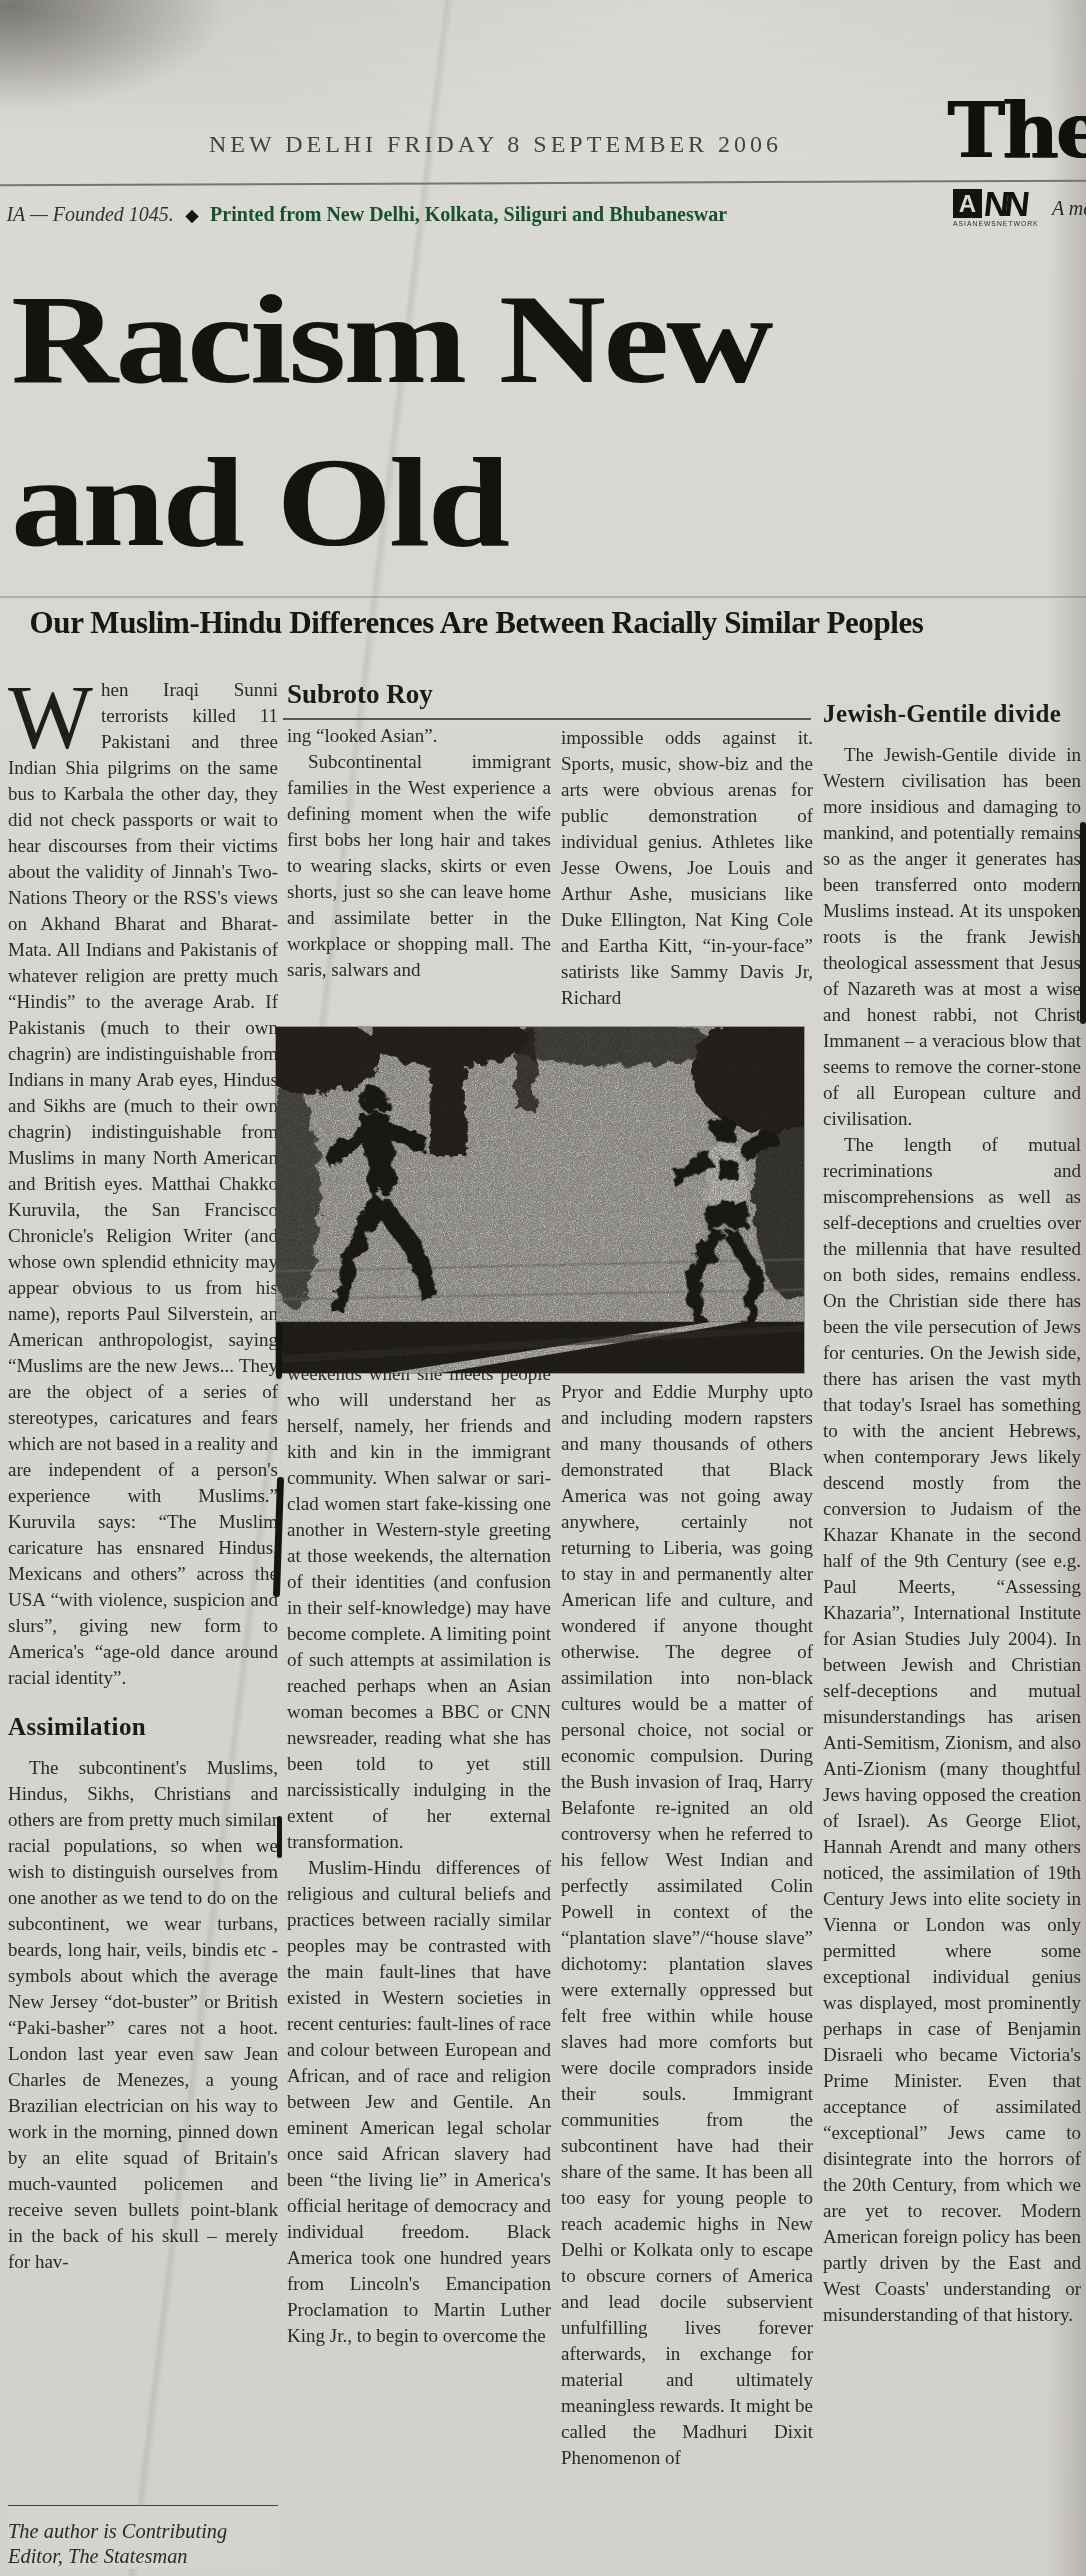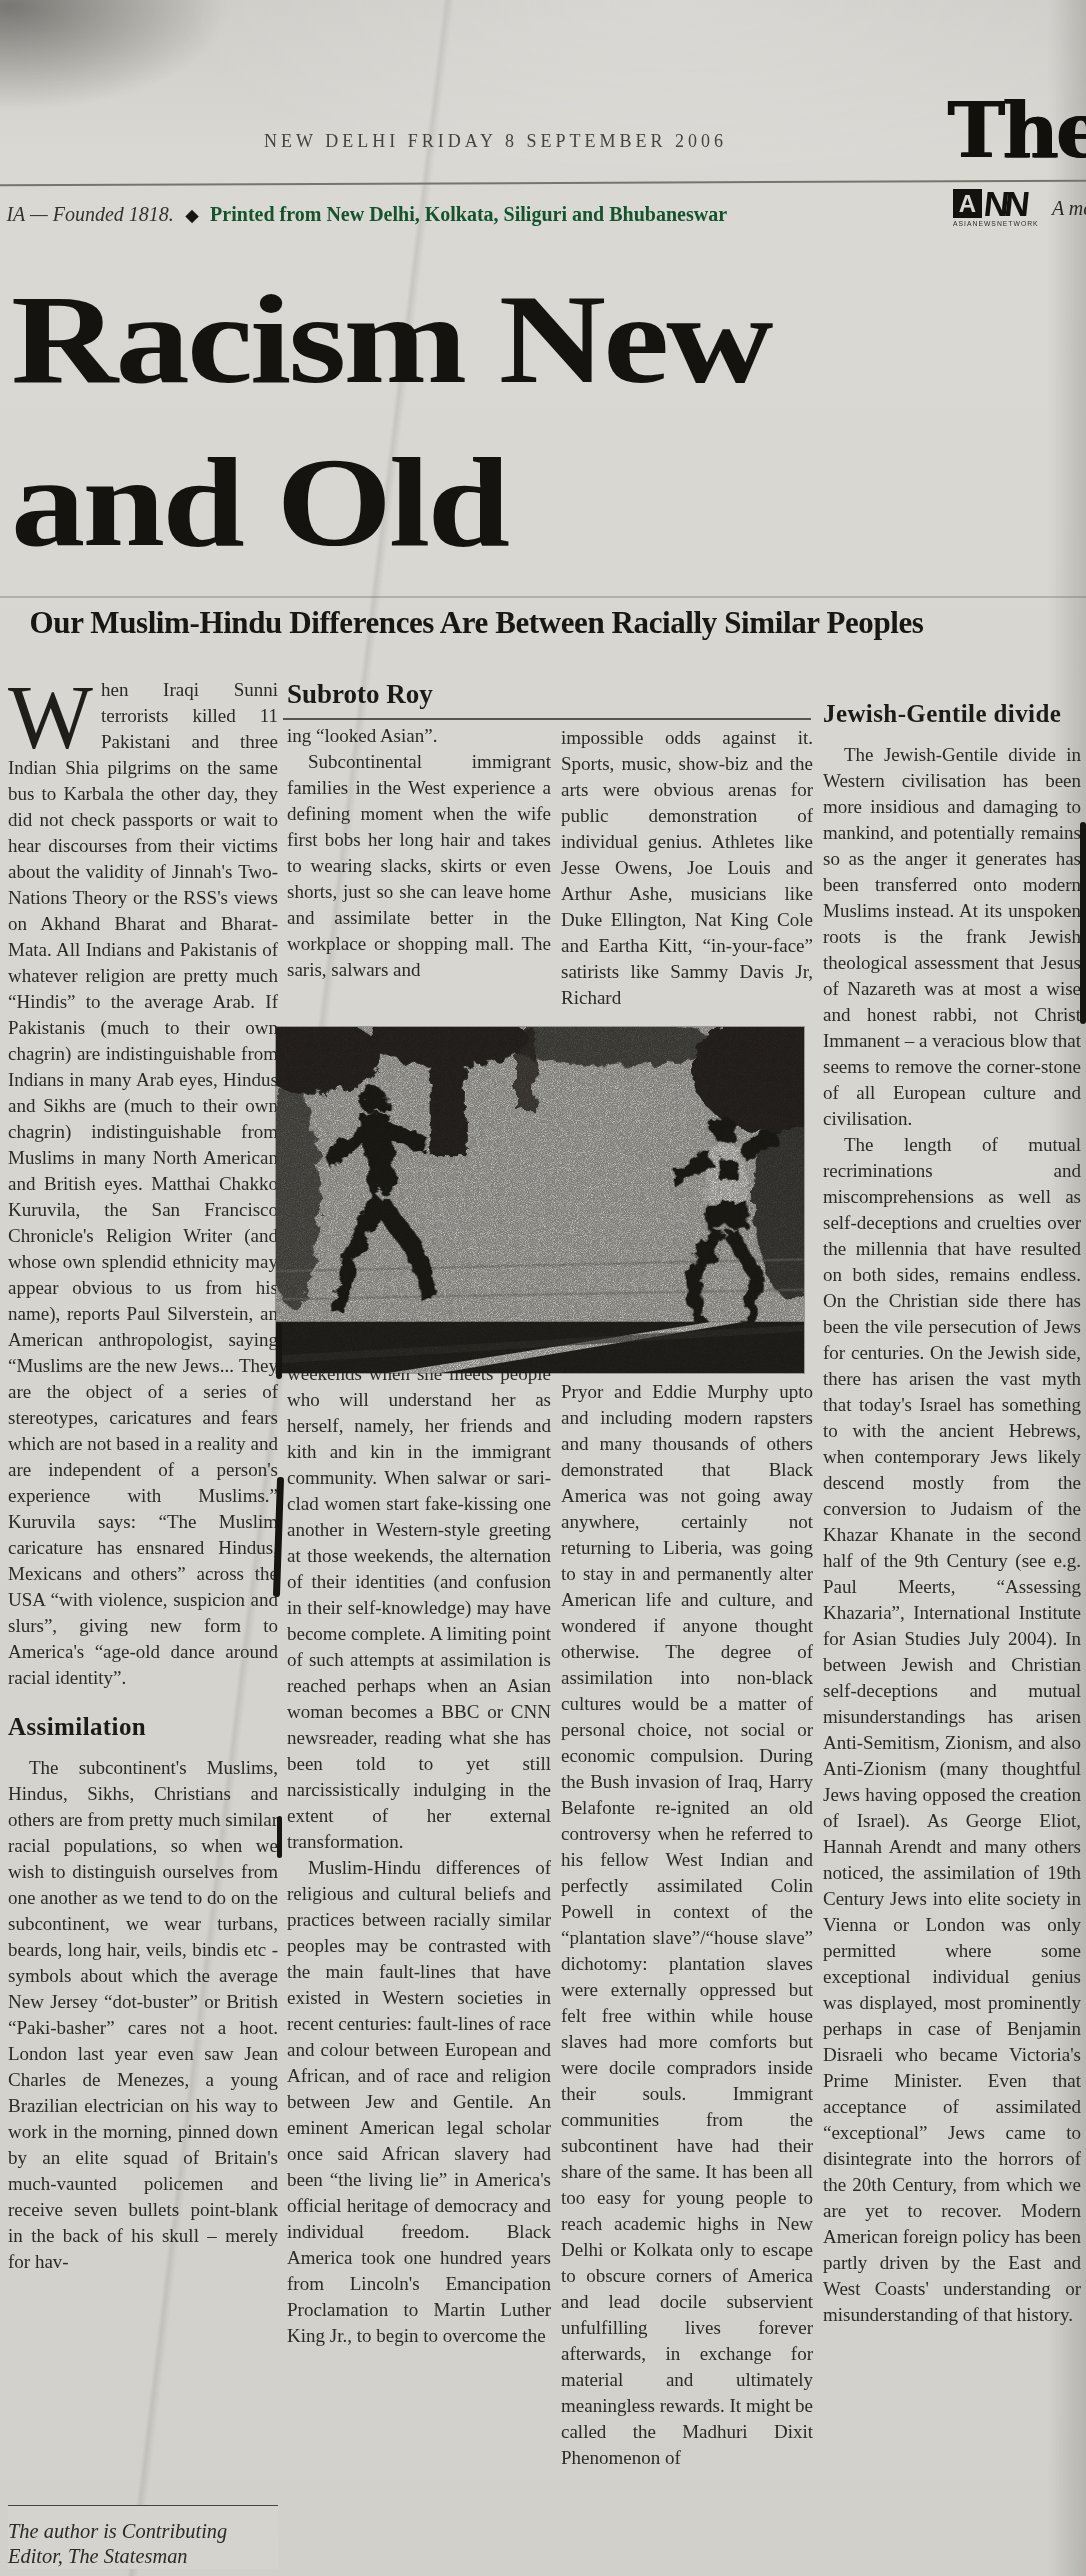--- a/index.html
+++ b/index.html
@@ -9,21 +9,21 @@
     background-color:#d6d4cf;
     background-image:
       radial-gradient(336px 160px at 9.6px 6.4px, rgba(50,48,44,.55), rgba(50,48,44,0) 65%),
       radial-gradient(721px 256px at 62% 0px, rgba(255,255,255,.20), rgba(255,255,255,0) 70%),
       linear-gradient(97deg, rgba(0,0,0,0) 31.6%, rgba(110,108,102,.16) 31.9%, rgba(0,0,0,0) 32.4%),
       linear-gradient(90deg, rgba(0,0,0,0) 96.5%, rgba(80,78,72,.22) 100%),
       linear-gradient(180deg, #cfcdc8 0%, #dad8d3 6%, #d6d4cf 55%, #d2d0ca 100%);
   }
   .abs{position:absolute;}
   
-  .dateline{top:131px;left:0;right:96px;text-align:center;font-size:18px;letter-spacing:4px;
+  .dateline{top:131px;left:0;right:96px;text-align:center;font-size:24px;letter-spacing:4px;
     color:#45433e;white-space:nowrap;}
   .paper-title{left:947px;top:86px;font-family:"DejaVu Serif",serif;font-weight:bold;
     font-size:77px;line-height:88px;letter-spacing:-2.4px;color:#12100d;white-space:nowrap;
     text-shadow:1.6px 0 0 #12100d;}
   .rule-top{top:182px;left:-4.8px;right:-4.8px;height:2.4px;background:#76746d;transform:rotate(-0.25deg);}
   .founded-row{top:203px;left:6.4px;font-size:20px;color:#34322e;white-space:nowrap;}
   .founded-it{font-style:italic;}
   .founded-bold{font-weight:bold;color:#14532d;}
   .diamond{font-style:normal;color:#17150f;padding:0 6.4px;font-size:17.6px;}
   .ann{left:953px;top:189px;width:104px;}
@@ -70,21 +70,21 @@
   .sm3{left:277px;top:1816px;width:4.8px;height:42px;}
   .sm4{left:1080px;top:822px;width:6.4px;height:202px;}
 </style>
 </head>
 <body>
 
 <div class="abs dateline">NEW DELHI FRIDAY 8 SEPTEMBER 2006</div>
 <div class="abs paper-title">The Sta</div>
 <div class="abs rule-top"></div>
 <div class="abs founded-row">
-  <span class="founded-it">IA — Founded 1818.</span>
+  <span class="founded-it">IA — Founded 1045.</span>
   <span class="diamond">◆</span>
   <span class="founded-bold">Printed from New Delhi, Kolkata, Siliguri and Bhubaneswar</span>
 </div>
 <div class="abs ann">
   <div class="ann-blocks">
     <span class="ann-a">A</span>
     <span class="ann-n">NN</span>
   </div>
   <div class="ann-sub">ASIANEWSNETWORK</div>
 </div>

